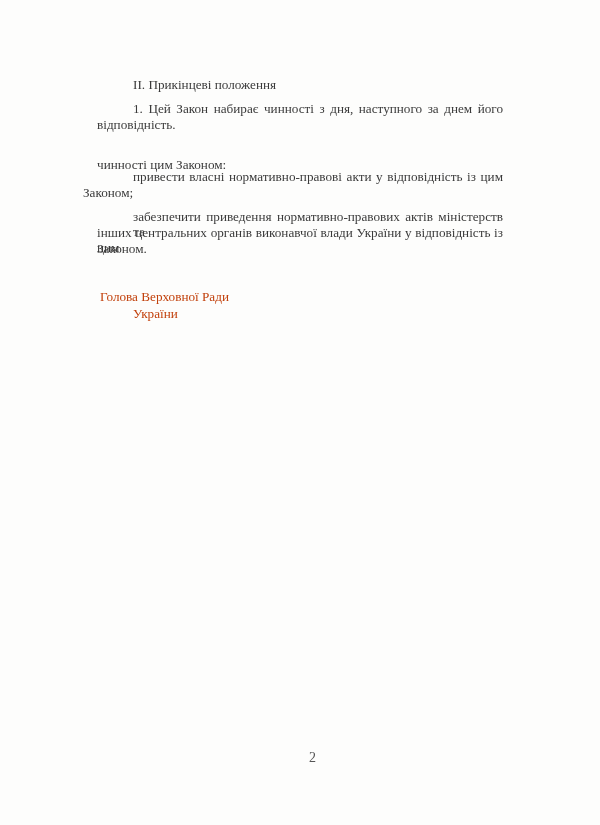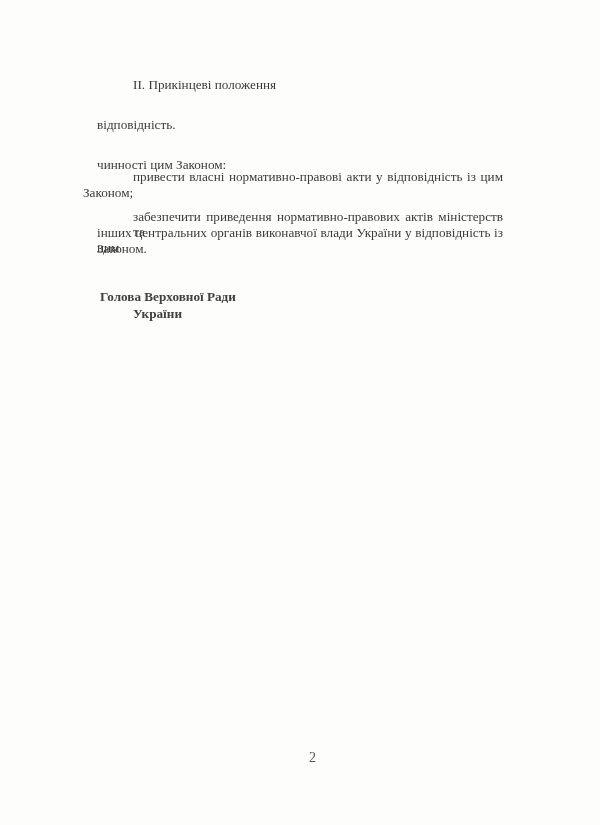--- a/index.html
+++ b/index.html
@@ -16,30 +16,31 @@
     position: absolute;
     font-size: 13.2px;
     line-height: 15px;
     white-space: nowrap;
   }
   .justify {
     text-align: justify;
     text-align-last: justify;
     white-space: normal;
   }
-  .bold { font-weight: bold; color: #404040; }
+  .bold { font-weight: normal; color: #c2410c; }
   .pagenum { font-size: 14px; color: #555; }
 </style>
 </head>
 <body>
 
 <div class="page">
 
   <div class="line" style="left:133px; top:77px;">ІІ. Прикінцеві положення</div>
 
+  <div class="line justify" style="left:133px; top:101px; width:370px;">1. Цей Закон набирає чинності з дня, наступного за днем його</div>
   <div class="line" style="left:97px; top:117px;">відповідність.</div>
 
   <div class="line" style="left:97px; top:157px;">чинності цим Законом:</div>
 
   <div class="line justify" style="left:133px; top:169px; width:370px;">привести власні нормативно-правові акти у відповідність із цим</div>
   <div class="line" style="left:83px; top:185px;">Законом;</div>
 
   <div class="line justify" style="left:97px; top:225px; width:406px;">інших центральних органів виконавчої влади України у відповідність із цим</div>
   <div class="line justify" style="left:133px; top:209px; width:370px;">забезпечити приведення нормативно-правових актів міністерств та</div>
   <div class="line" style="left:97px; top:241px;">Законом.</div>

